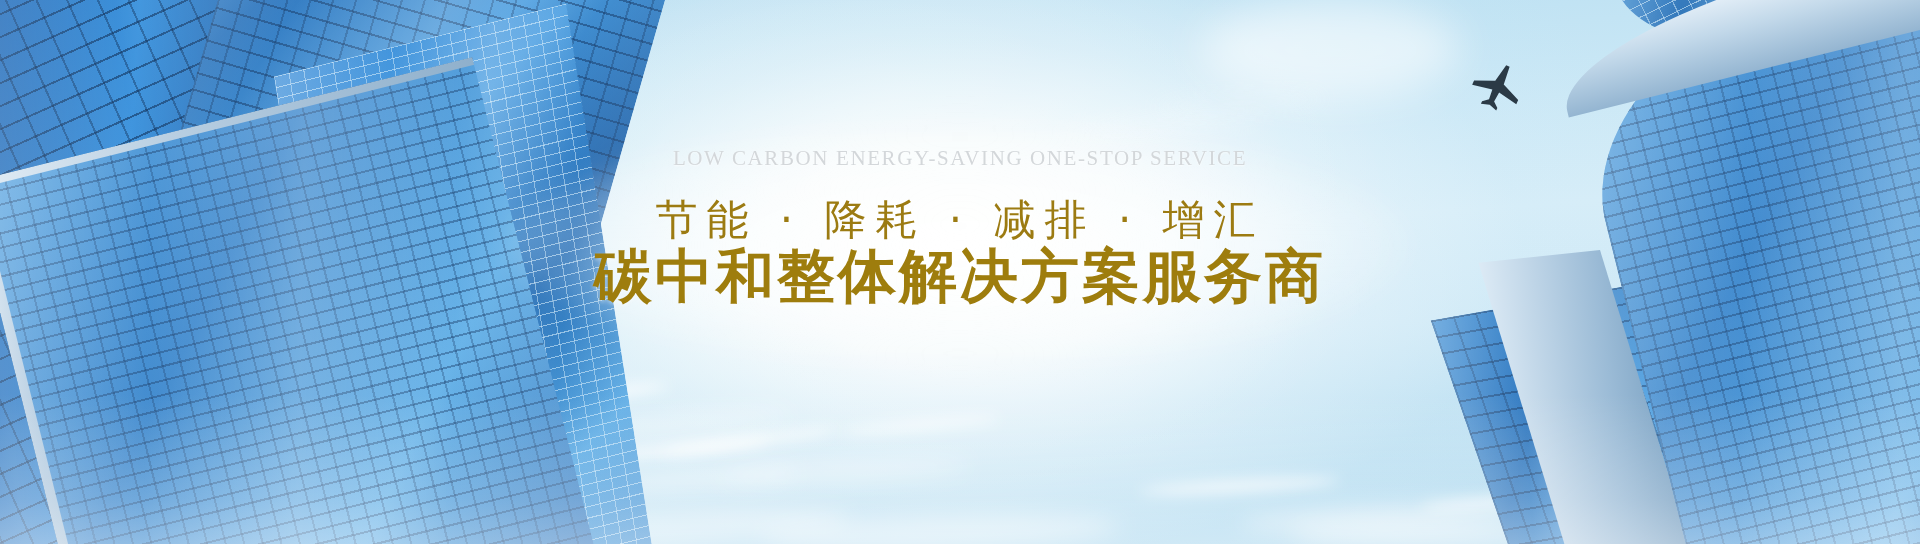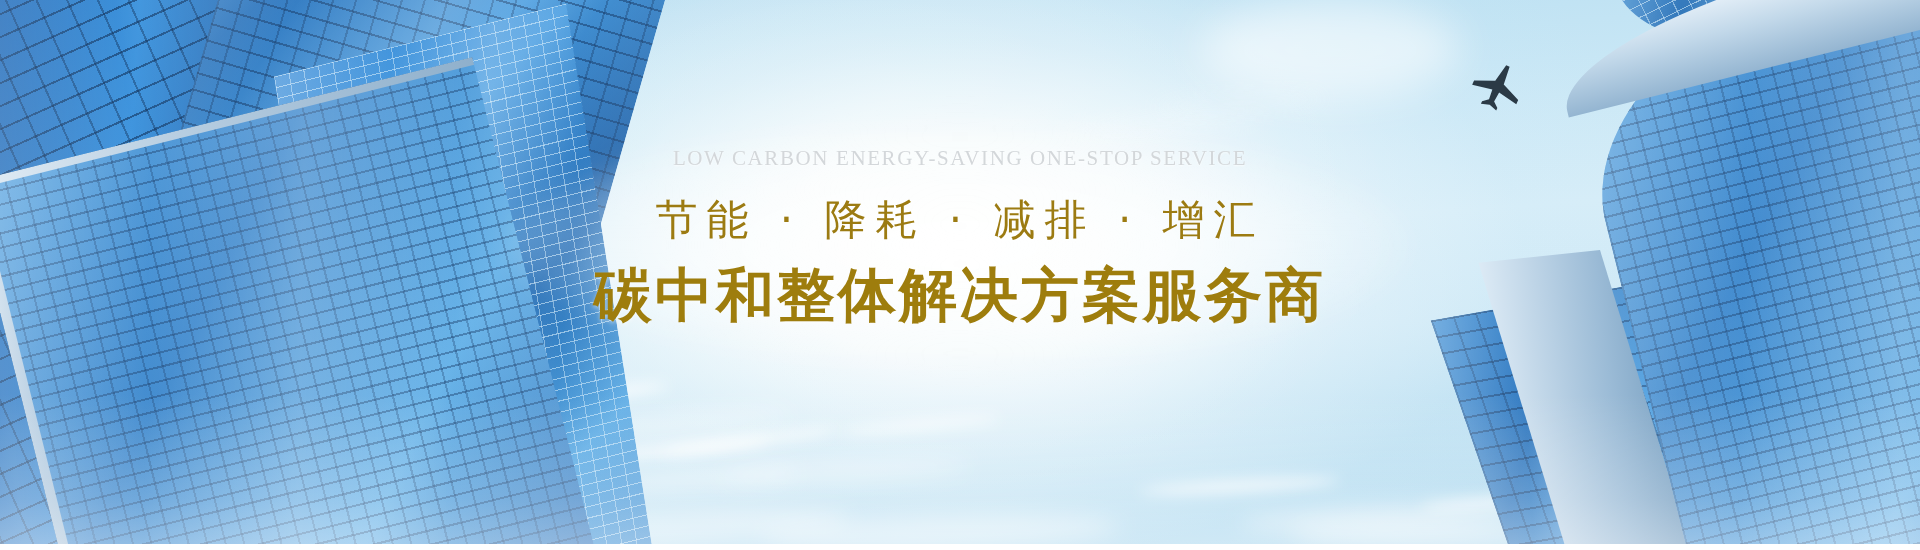--- a/index.html
+++ b/index.html
@@ -224,22 +224,21 @@
     margin-top: 28px;
     font-family: "DejaVu Sans", "Liberation Sans", sans-serif;
     font-size: 42px;
     letter-spacing: 9px;
     color: #9c7b12;
     line-height: 1.1;
     white-space: nowrap;
     text-shadow: 0 1px 3px rgba(255,255,255,0.6);
   }
   .headline {
-    margin-top: 20px;
-    font-family: Liberation Serif, serif;
+    font-family: Liberation Sans, sans-serif;
     font-weight: bold;
     font-size: 58px;
     letter-spacing: 3px;
     color: #9e7d0d;
     line-height: 1.15;
     white-space: nowrap;
     text-shadow: 0 2px 4px rgba(255,255,255,0.45);
   }
 
   

